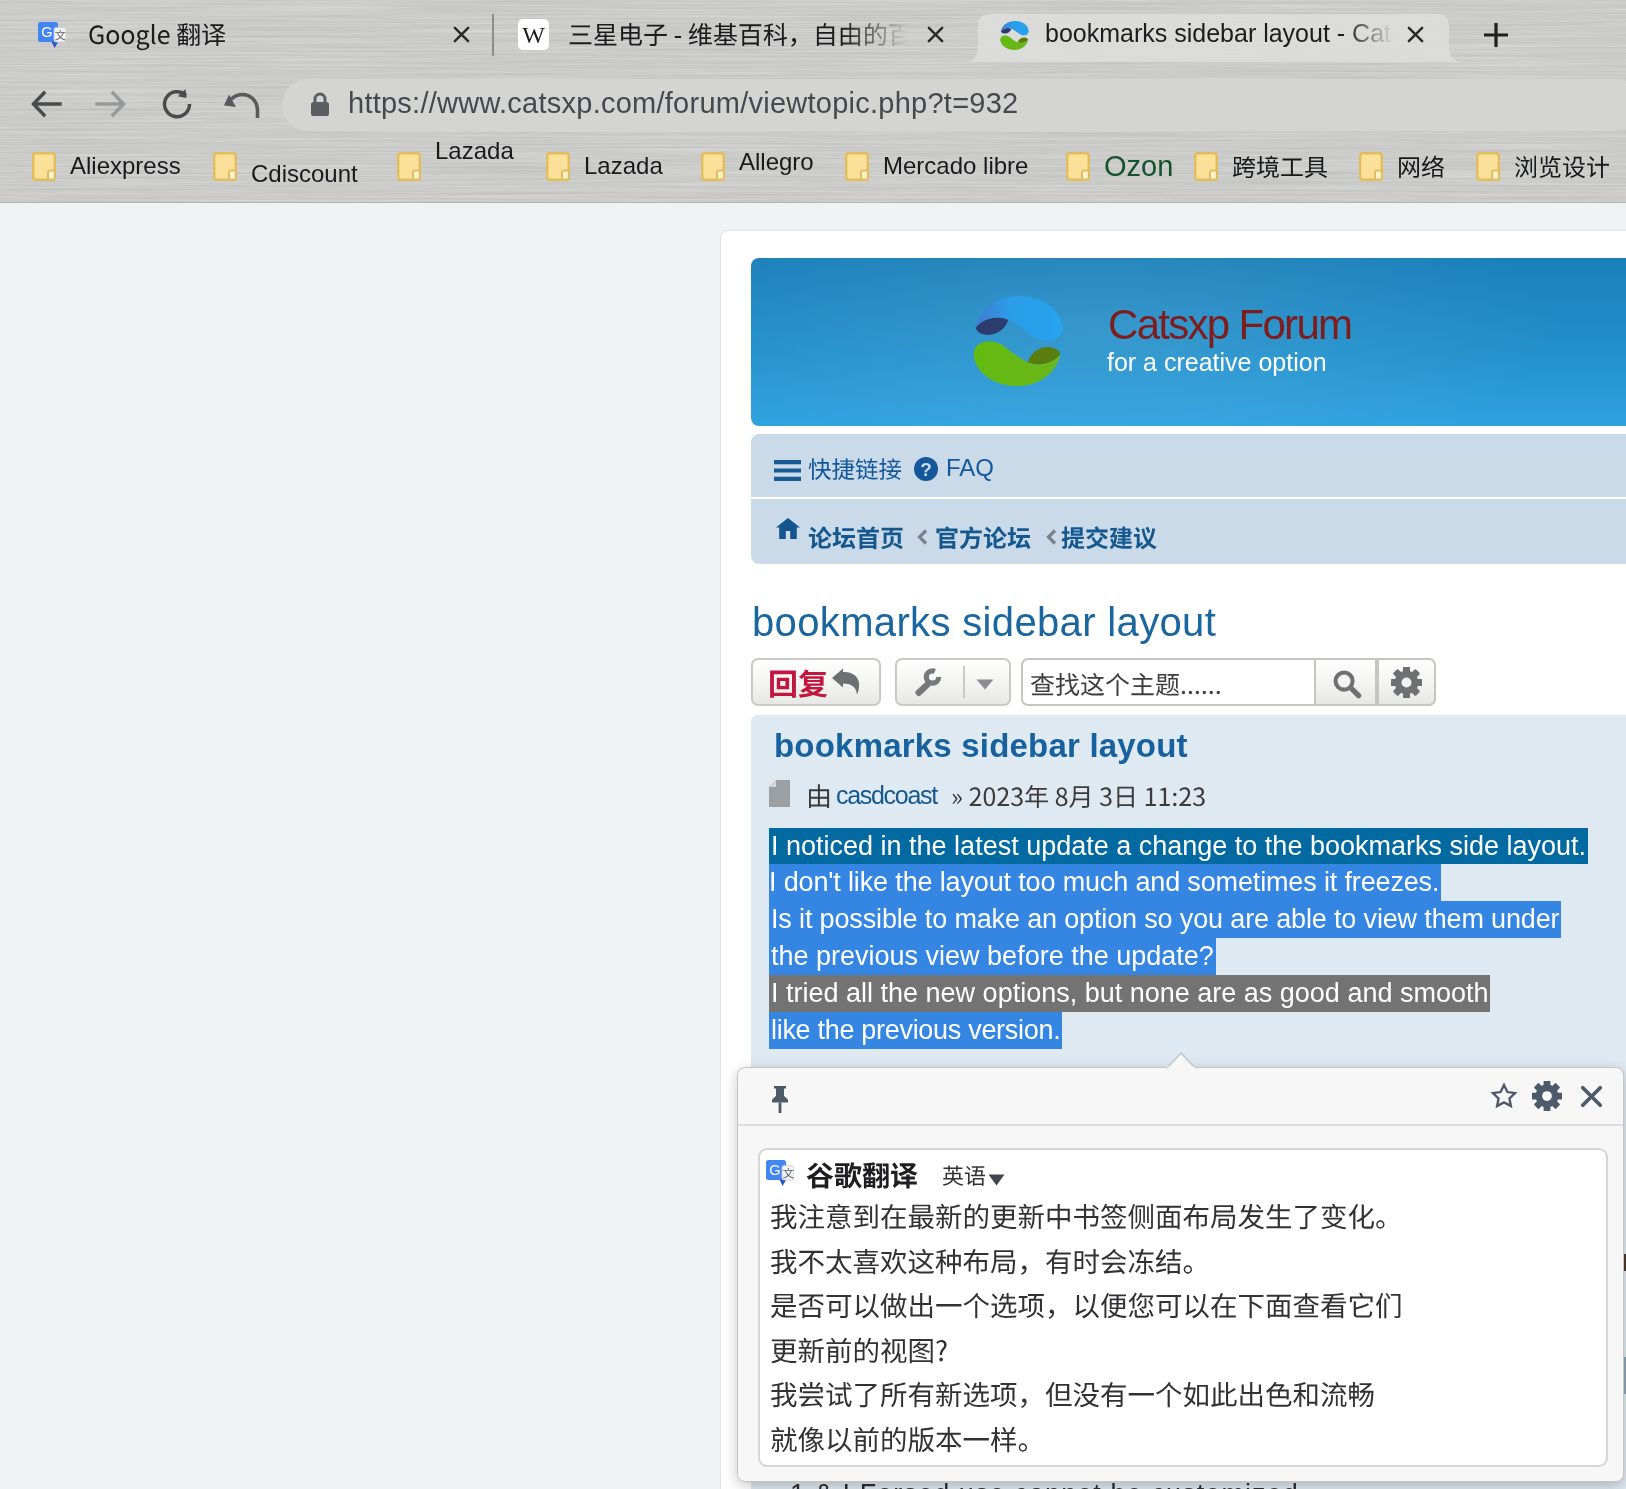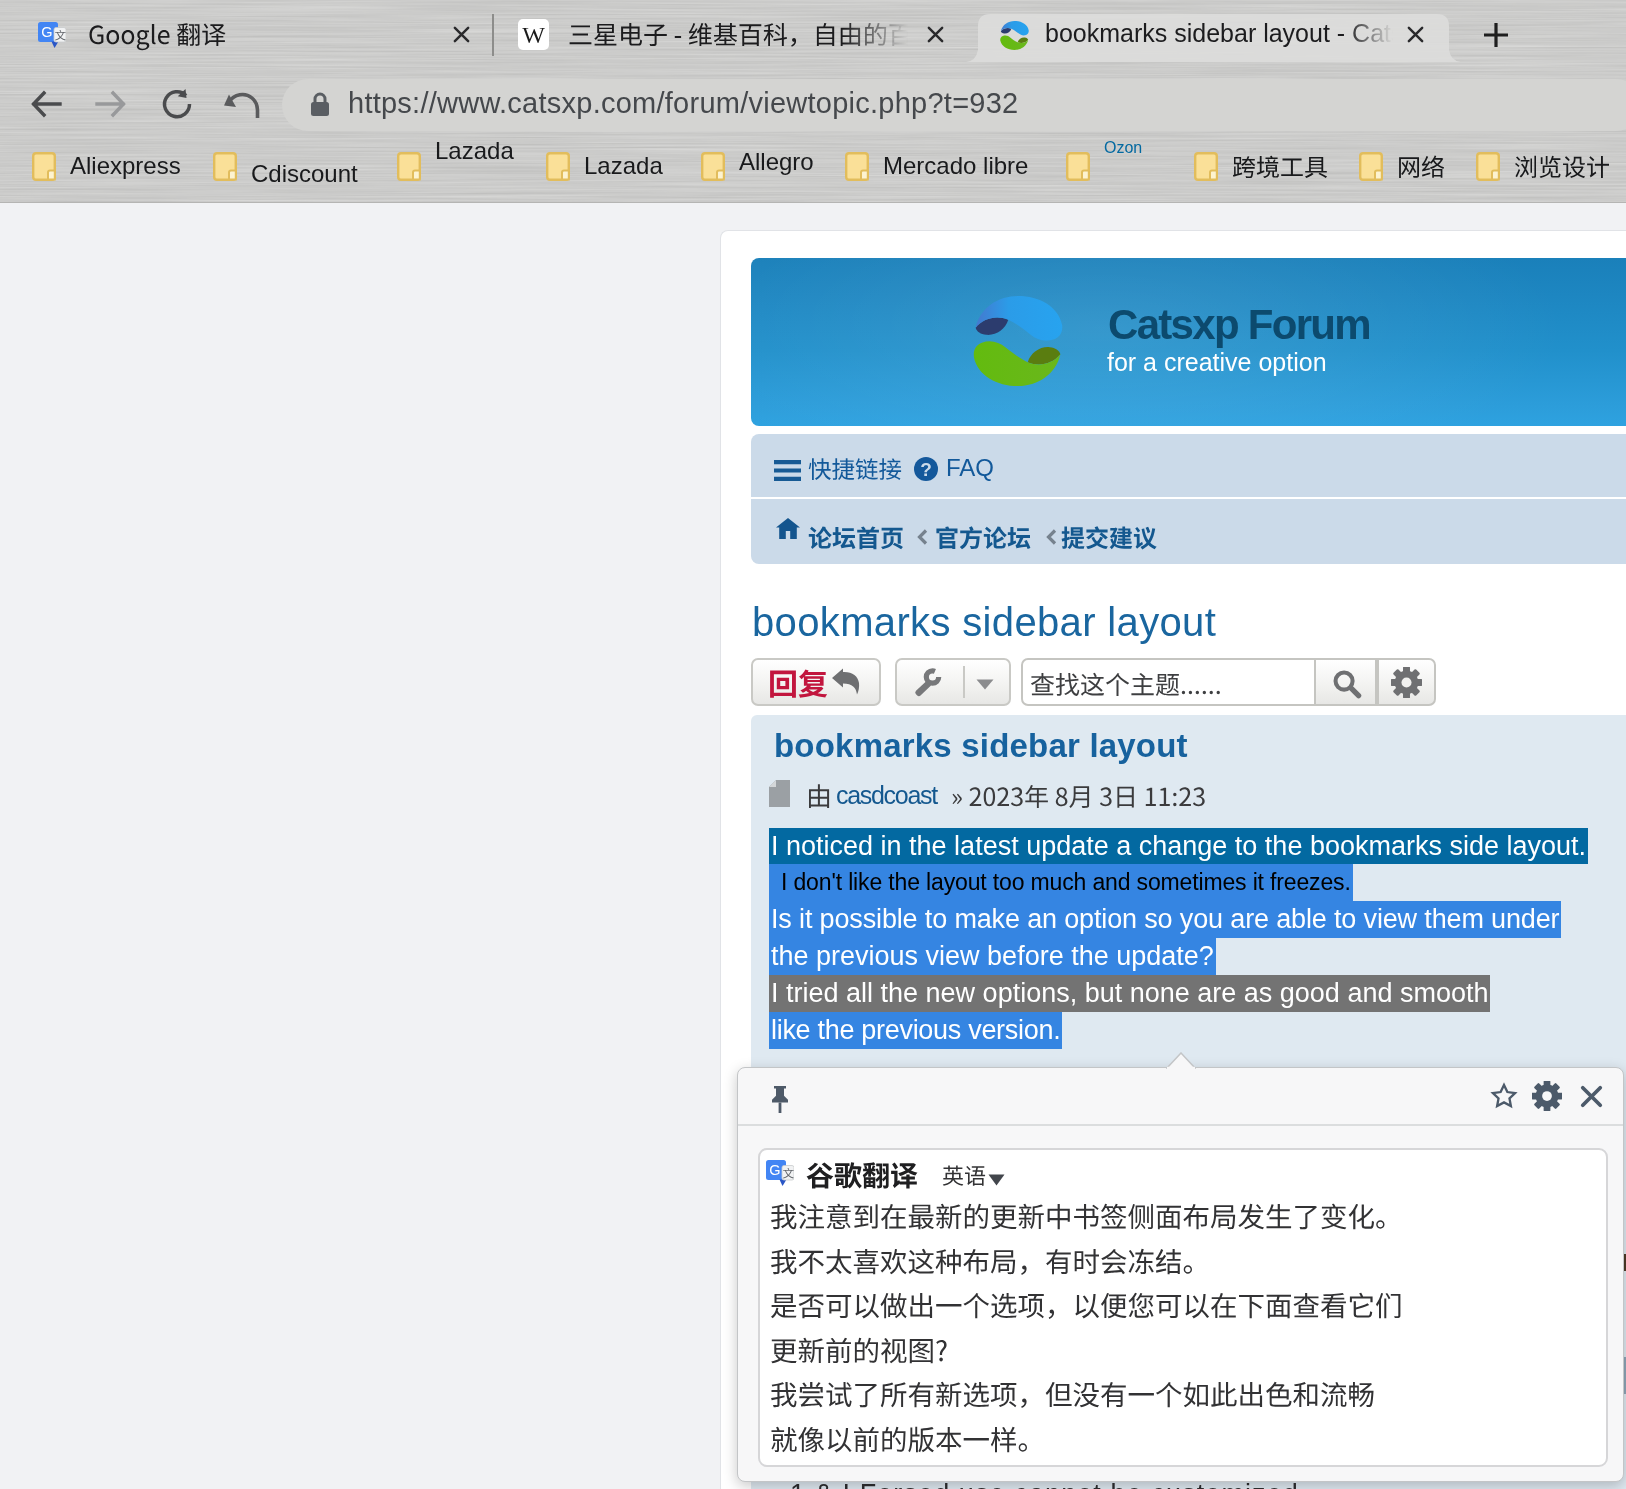--- a/index.html
+++ b/index.html
@@ -120,21 +120,21 @@
 <div class="abs" style="left:739px;top:150px;line-height:1;font-size:24px;color:#191a1c">Allegro</div>
 <svg class="abs" style="left:845px;top:152px" width="24" height="29" viewBox="0 0 24 29">
 <rect x="1.2" y="1.2" width="21.6" height="26.6" rx="2.8" fill="#fae098" stroke="#e2bd5c" stroke-width="2.4"></rect>
 <path d="M16 27.5 L16 20.5 Q16 18.5 18 18.5 L22.8 18.5 L22.8 27.5 Z" fill="#fdf3d0" stroke="#e2bd5c" stroke-width="2"></path>
 </svg>
 <div class="abs" style="left:883px;top:154.3px;line-height:1;font-size:24px;color:#191a1c">Mercado libre</div>
 <svg class="abs" style="left:1066px;top:152px" width="24" height="29" viewBox="0 0 24 29">
 <rect x="1.2" y="1.2" width="21.6" height="26.6" rx="2.8" fill="#fae098" stroke="#e2bd5c" stroke-width="2.4"></rect>
 <path d="M16 27.5 L16 20.5 Q16 18.5 18 18.5 L22.8 18.5 L22.8 27.5 Z" fill="#fdf3d0" stroke="#e2bd5c" stroke-width="2"></path>
 </svg>
-<div class="abs" style="left:1104px;top:140px;line-height:1;font-size:16px;color:#0369a1">Ozon</div>
+<div class="abs" style="left:1104px;top:152px;line-height:1;font-size:29px;color:#14532d">Ozon</div>
 <svg class="abs" style="left:1194px;top:152px" width="24" height="29" viewBox="0 0 24 29">
 <rect x="1.2" y="1.2" width="21.6" height="26.6" rx="2.8" fill="#fae098" stroke="#e2bd5c" stroke-width="2.4"></rect>
 <path d="M16 27.5 L16 20.5 Q16 18.5 18 18.5 L22.8 18.5 L22.8 27.5 Z" fill="#fdf3d0" stroke="#e2bd5c" stroke-width="2"></path>
 </svg>
 <svg style="position:absolute;left:1232px;top:148px;" width="98" height="37" viewBox="0 -28 98 37">
     <path fill="#191a1c" d="M3.5 -17.6H7.6V-13.3H3.5ZM17.1 -15.6C17.6 -14.4 18.4 -13.3 19.3 -12.3H13.1C14 -13.3 14.9 -14.4 15.6 -15.6ZM15.7 -19.8C15.4 -18.9 15 -18 14.6 -17.1H10.2V-15.6H13.6C12.4 -13.9 10.9 -12.6 9.1 -11.6C9.5 -11.2 9.9 -10.3 10.1 -10C11.1 -10.6 12 -11.3 12.9 -12.1V-10.8H19.3V-12.3C20.2 -11.3 21.2 -10.4 22.2 -9.8C22.4 -10.2 23 -10.8 23.4 -11.2C21.7 -12 19.9 -13.8 18.8 -15.6H22.8V-17.1H16.4C16.7 -17.9 17 -18.6 17.3 -19.4ZM0.9 -1 1.4 0.7C3.8 0 7.1 -0.9 10.2 -1.8L10 -3.4L6.9 -2.5V-6.8H9.4V-8.4H6.9V-11.8H9.1V-19.1H2V-11.8H5.3V-2.1L3.6 -1.7V-9.5H2.1V-1.3ZM10 -8.9V-7.3H12.9C12.5 -6 12 -4.4 11.6 -3.4H19.5C19.2 -1.1 19 -0 18.6 0.3C18.3 0.5 18 0.5 17.5 0.5C16.8 0.5 15.1 0.5 13.4 0.3C13.8 0.8 14 1.4 14.1 1.9C15.7 2 17.2 2 18 2C18.9 1.9 19.4 1.8 19.9 1.4C20.6 0.7 20.9 -0.7 21.2 -4.2C21.3 -4.4 21.3 -4.9 21.3 -4.9H13.8L14.5 -7.3H22.7V-8.9Z M35.6 -7.2H43.2V-5.6H35.6ZM35.6 -10H43.2V-8.4H35.6ZM38.1 -20C38.3 -19.5 38.5 -18.9 38.7 -18.4H33.5V-16.9H45.6V-18.4H40.6C40.4 -19 40.1 -19.7 39.8 -20.3ZM42 -16.6C41.7 -15.9 41.3 -14.8 40.9 -14H36.9L37.8 -14.3C37.7 -14.9 37.3 -15.9 36.9 -16.7L35.4 -16.3C35.8 -15.6 36.1 -14.7 36.2 -14H32.8V-12.5H46.2V-14H42.6C42.9 -14.7 43.3 -15.5 43.6 -16.2ZM34 -11.2V-4.3H36.5C36.1 -1.6 35.1 -0.2 31.2 0.6C31.5 0.9 32 1.6 32.1 2C36.5 1 37.8 -0.9 38.2 -4.3H40.3V-0.8C40.3 0.5 40.5 0.9 40.9 1.2C41.3 1.5 42 1.6 42.6 1.6C42.9 1.6 43.8 1.6 44.2 1.6C44.7 1.6 45.3 1.5 45.7 1.4C46.1 1.3 46.4 1 46.6 0.6C46.7 0.3 46.8 -0.7 46.9 -1.7C46.4 -1.9 45.7 -2.2 45.4 -2.5C45.4 -1.5 45.4 -0.8 45.3 -0.4C45.2 -0.1 45.1 0 44.9 0.1C44.7 0.2 44.4 0.2 44.1 0.2C43.7 0.2 43.2 0.2 42.9 0.2C42.6 0.2 42.4 0.1 42.2 0.1C42.1 -0 42 -0.2 42 -0.6V-4.3H45V-11.2ZM24.8 -3.1 25.4 -1.3C27.4 -2.1 30 -3.1 32.5 -4.1L32.1 -5.7L29.6 -4.8V-12.6H31.9V-14.3H29.6V-19.9H27.8V-14.3H25.2V-12.6H27.8V-4.1C26.7 -3.7 25.7 -3.4 24.8 -3.1Z M49.2 -1.7V0.1H70.8V-1.7H60.9V-15.6H69.6V-17.4H50.5V-15.6H58.9V-1.7Z M86.5 -2C89.2 -0.8 92 0.8 93.6 1.9L95.1 0.6C93.3 -0.5 90.4 -2.1 87.7 -3.3ZM79.9 -3.2C78.4 -1.9 75.4 -0.3 73 0.6C73.4 1 74 1.6 74.3 1.9C76.7 1 79.7 -0.6 81.6 -2.1ZM77.1 -19V-5H73.2V-3.4H94.8V-5H91.2V-19ZM78.8 -5V-7.2H89.4V-5ZM78.8 -14.1H89.4V-12H78.8ZM78.8 -15.5V-17.5H89.4V-15.5ZM78.8 -10.7H89.4V-8.6H78.8Z"></path>
   </svg>
 <svg class="abs" style="left:1359px;top:152px" width="24" height="29" viewBox="0 0 24 29">
 <rect x="1.2" y="1.2" width="21.6" height="26.6" rx="2.8" fill="#fae098" stroke="#e2bd5c" stroke-width="2.4"></rect>
 <path d="M16 27.5 L16 20.5 Q16 18.5 18 18.5 L22.8 18.5 L22.8 27.5 Z" fill="#fdf3d0" stroke="#e2bd5c" stroke-width="2"></path>
@@ -163,21 +163,21 @@
 <linearGradient id="cxgb" x1="0" y1="0" x2="1" y2="0">
         <stop offset="0" stop-color="#63bb0f"></stop>
         <stop offset="1" stop-color="#6ab71c"></stop>
       </linearGradient>
 </defs>
 <path d="M2 36 C11 25 26 21.5 39 27 C35.5 38 25 45 14 44 C7.5 43.4 3.5 40.6 2 36 Z" fill="#2c3c6e"></path>
 <path d="M2 36 C7 13 28 0 50 0 C74 0 96 12 100 33 C101 41 97 47 91 49 C81 52.5 72 50 64 43.5 C55 36.5 47 30.5 39 27 C26 21.5 11 25 2 36 Z" fill="url(#cxbb)"></path>
 <path d="M98 66 C89 77 74 80.5 61 75 C64.5 64 75 57 86 58 C92.5 58.6 96.5 61.4 98 66 Z" fill="#5a7d10"></path>
 <path d="M98 66 C93 89 72 102 50 102 C26 102 4 90 0 69 C-1 61 3 55 9 53 C19 49.5 28 52 36 58.5 C45 65.5 53 71.5 61 75 C74 80.5 89 77 98 66 Z" fill="url(#cxgb)"></path>
 </svg>
-<div class="abs" style="left:1108px;top:304px;line-height:1;font-size:42px;font-weight:bold;color:#0c4a6e;letter-spacing:-1.7px">Catsxp Forum</div>
+<div class="abs" style="left:1108px;top:304px;line-height:1;font-size:42px;font-weight:normal;color:#7f1d1d;letter-spacing:-1.7px">Catsxp Forum</div>
 <div class="abs" style="left:1107px;top:350.4px;line-height:1;font-size:25px;color:#fff">for a creative option</div>
 <div class="abs" style="left:751px;top:434px;width:875px;height:130px;border-radius:8px 0 0 8px;background:#cbdae9"></div>
 <div class="abs" style="left:751px;top:497px;width:875px;height:2px;background:#fff"></div>
 <svg class="abs" style="left:774px;top:460px" width="27" height="21" viewBox="0 0 27 21">
     <path d="M0 2.2 H27 M0 10.5 H27 M0 18.8 H27" stroke="#175a94" stroke-width="4.2"></path>
   </svg>
 <svg style="position:absolute;left:808px;top:450px;" width="96" height="37" viewBox="0 -28 96 37">
     <path fill="#13599a" d="M4 -19.7V1.9H5.8V-19.7ZM1.9 -15.2C1.7 -13.3 1.3 -10.7 0.7 -9.2L2 -8.7C2.7 -10.4 3.1 -13.1 3.2 -15ZM5.8 -15.4C6.5 -14 7.3 -12.1 7.5 -11L8.9 -11.7C8.6 -12.8 7.8 -14.6 7 -16ZM18.9 -9H15.3C15.4 -10 15.4 -11 15.4 -11.9V-14.3H18.9ZM13.6 -19.7V-16H9V-14.3H13.6V-11.9C13.6 -11 13.6 -10 13.5 -9H7.8V-7.2H13.3C12.7 -4.3 11.1 -1.5 7 0.6C7.4 0.9 8 1.6 8.2 2C12.2 -0.2 14 -3.1 14.8 -6.1C16.1 -2.4 18.3 0.5 21.6 2C21.9 1.4 22.5 0.7 22.9 0.3C19.6 -0.9 17.3 -3.8 16.1 -7.2H22.7V-9H20.7V-16H15.4V-19.7Z M33.3 -6.3C32.8 -3.2 31.8 -0.6 30 1C30.4 1.2 31.1 1.7 31.3 2C32.4 1 33.2 -0.3 33.8 -1.8C35.5 0.9 37.9 1.7 41.6 1.7H45.7C45.8 1.2 46 0.5 46.2 0.1C45.4 0.1 42.2 0.1 41.6 0.1C40.9 0.1 40.1 0.1 39.5 0V-3.1H44.8V-4.6H39.5V-6.7H44.6V-10H46.2V-11.4H44.6V-14.6H39.5V-16.2H45.7V-17.6H39.5V-19.7H37.8V-17.6H32V-16.2H37.8V-14.6H33V-13.2H37.8V-11.4H31.6V-10H37.8V-8H33V-6.7H37.8V-0.4C36.3 -0.9 35.2 -1.9 34.4 -3.7C34.6 -4.4 34.8 -5.2 34.9 -6ZM42.9 -10V-8H39.5V-10ZM42.9 -11.4H39.5V-13.2H42.9ZM27.4 -19.7V-15H24.5V-13.3H27.4V-8.5L24.2 -7.5L24.6 -5.9L27.4 -6.8V-0.2C27.4 0.2 27.3 0.3 27 0.3C26.7 0.3 25.8 0.3 24.8 0.2C25 0.7 25.3 1.5 25.3 1.9C26.8 1.9 27.7 1.8 28.3 1.6C28.9 1.3 29.1 0.8 29.1 -0.2V-7.3L31.7 -8.2L31.4 -9.8L29.1 -9V-13.3H31.6V-15H29.1V-19.7Z M55.2 -18.3C56 -17 56.8 -15.3 57.1 -14.1L58.6 -14.7C58.3 -15.8 57.4 -17.5 56.7 -18.8ZM50.2 -19.7C49.7 -17.5 48.8 -15.3 47.6 -13.8C47.9 -13.5 48.4 -12.6 48.5 -12.3C49.2 -13.2 49.9 -14.3 50.4 -15.5H54.9V-17.1H51C51.3 -17.8 51.6 -18.5 51.7 -19.3ZM48.1 -7.8V-6.3H50.8V-1.9C50.8 -0.8 50 0 49.6 0.4C49.9 0.7 50.4 1.2 50.5 1.6C50.9 1.2 51.4 0.7 55 -1.7C54.8 -2 54.6 -2.7 54.5 -3.1L52.4 -1.7V-6.3H55V-7.8H52.4V-11.1H54.5V-12.7H48.9V-11.1H50.8V-7.8ZM59.2 -6.8V-5.3H63.8V-1.2H65.4V-5.3H69.3V-6.8H65.4V-10H68.8L68.8 -11.5H65.4V-14.3H63.8V-11.5H61.3C61.9 -12.6 62.5 -14 63 -15.4H69.4V-16.9H63.6C63.8 -17.8 64.1 -18.6 64.3 -19.5L62.7 -19.8C62.5 -18.8 62.2 -17.9 61.9 -16.9H59V-15.4H61.4C61 -14.1 60.6 -13.1 60.4 -12.7C60 -11.9 59.6 -11.3 59.3 -11.2C59.5 -10.7 59.7 -10 59.8 -9.6C60 -9.8 60.7 -10 61.6 -10H63.8V-6.8ZM58.5 -11.4H54.6V-9.8H56.8V-2.2C56 -1.8 55 -0.9 54.1 0L55.2 1.7C56.1 0.4 57.2 -0.9 57.8 -0.9C58.3 -0.9 58.9 -0.3 59.7 0.3C61 1.1 62.4 1.4 64.4 1.4C65.8 1.4 68.2 1.3 69.4 1.2C69.4 0.8 69.7 -0.1 69.8 -0.6C68.3 -0.4 65.9 -0.3 64.4 -0.3C62.6 -0.3 61.2 -0.5 60 -1.2C59.4 -1.7 58.9 -2 58.5 -2.3Z M81.2 -14.9C81.9 -14 82.6 -12.7 82.9 -11.8L84.3 -12.5C84 -13.3 83.3 -14.5 82.6 -15.5ZM74.3 -19.7V-15H71.5V-13.3H74.3V-8.2C73.1 -7.8 72 -7.5 71.2 -7.3L71.6 -5.5L74.3 -6.4V-0.2C74.3 0.1 74.1 0.2 73.9 0.2C73.6 0.2 72.8 0.2 71.8 0.2C72.1 0.6 72.3 1.4 72.3 1.8C73.7 1.8 74.6 1.8 75.1 1.5C75.7 1.2 75.9 0.7 75.9 -0.2V-6.9L78.2 -7.7L78 -9.3L75.9 -8.7V-13.3H78.3V-15H75.9V-19.7ZM83.8 -19.3C84.2 -18.7 84.6 -18 84.9 -17.3H79.5V-15.7H92.3V-17.3H86.8C86.4 -18 85.9 -18.9 85.5 -19.6ZM88.6 -15.5C88.1 -14.4 87.3 -12.8 86.6 -11.8H78.7V-10.2H92.9V-11.8H88.3C88.9 -12.7 89.6 -13.9 90.2 -15ZM88.5 -6.1C88 -4.7 87.3 -3.5 86.3 -2.5C85 -3.1 83.6 -3.5 82.3 -3.9C82.8 -4.6 83.3 -5.4 83.8 -6.1ZM79.9 -3.2C81.4 -2.7 83.1 -2.1 84.7 -1.5C83.1 -0.5 80.9 0 78 0.3C78.3 0.7 78.6 1.3 78.8 1.8C82.2 1.3 84.7 0.6 86.5 -0.7C88.5 0.2 90.2 1.1 91.3 1.9L92.5 0.6C91.3 -0.2 89.7 -1 87.9 -1.8C89 -3 89.8 -4.4 90.2 -6.1H93.1V-7.7H84.6C85 -8.4 85.4 -9.1 85.7 -9.8L84 -10.1C83.7 -9.4 83.3 -8.5 82.8 -7.7H78.4V-6.1H81.9C81.2 -5.1 80.5 -4 79.9 -3.2Z"></path>
   </svg>
 <div class="abs" style="left:914px;top:457px;width:24px;height:24px;border-radius:50%;background:#14589b"></div>
@@ -249,21 +249,21 @@
     <path d="M7 0 L7 7 L0 7 Z" fill="#d4d7d9"></path>
   </svg>
 <svg style="position:absolute;left:806px;top:775px;" width="28" height="41" viewBox="0 -31 28 41">
     <path fill="#3b3b3d" d="M4.9 -7.3H11.9V-1.5H4.9ZM21.1 -7.3V-1.5H13.9V-7.3ZM4.9 -9.2V-14.8H11.9V-9.2ZM21.1 -9.2H13.9V-14.8H21.1ZM11.9 -21.8V-16.8H3V2.1H4.9V0.5H21.1V2H23.1V-16.8H13.9V-21.8Z"></path>
   </svg>
 <div class="abs" style="left:836px;top:783.4px;line-height:1;font-size:25px;font-weight:normal;color:#14588f;letter-spacing:-1.3px">casdcoast</div>
 <svg style="position:absolute;left:951px;top:777px;" width="257" height="38" viewBox="0 -29 257 38">
     <path fill="#3b3b3d" d="M2.5 -1.9 6.3 -6.2V-7.9L2.5 -12.2L1.5 -11.4L4.8 -7L1.5 -2.6ZM6.9 -1.9 10.7 -6.2V-7.9L6.9 -12.2L5.9 -11.4L9.2 -7L5.9 -2.6Z M18.7 0H30.2V-2H25.1C24.2 -2 23.1 -1.9 22.1 -1.8C26.4 -5.9 29.3 -9.6 29.3 -13.3C29.3 -16.5 27.3 -18.7 24 -18.7C21.7 -18.7 20.1 -17.6 18.6 -16L19.9 -14.7C20.9 -15.9 22.2 -16.8 23.7 -16.8C26 -16.8 27.1 -15.3 27.1 -13.2C27.1 -10 24.4 -6.4 18.7 -1.4Z M38.4 0.3C41.9 0.3 44.1 -2.8 44.1 -9.2C44.1 -15.6 41.9 -18.7 38.4 -18.7C34.9 -18.7 32.7 -15.6 32.7 -9.2C32.7 -2.8 34.9 0.3 38.4 0.3ZM38.4 -1.5C36.3 -1.5 34.9 -3.9 34.9 -9.2C34.9 -14.6 36.3 -16.9 38.4 -16.9C40.5 -16.9 41.9 -14.6 41.9 -9.2C41.9 -3.9 40.5 -1.5 38.4 -1.5Z M46.4 0H58V-2H52.9C52 -2 50.8 -1.9 49.9 -1.8C54.2 -5.9 57.1 -9.6 57.1 -13.3C57.1 -16.5 55 -18.7 51.7 -18.7C49.4 -18.7 47.8 -17.6 46.3 -16L47.7 -14.7C48.7 -15.9 50 -16.8 51.5 -16.8C53.7 -16.8 54.8 -15.3 54.8 -13.2C54.8 -10 52.2 -6.4 46.4 -1.4Z M65.8 0.3C69.1 0.3 71.7 -1.6 71.7 -4.9C71.7 -7.4 70 -9 67.8 -9.6V-9.7C69.8 -10.4 71.1 -11.9 71.1 -14.1C71.1 -17 68.8 -18.7 65.7 -18.7C63.6 -18.7 62 -17.7 60.6 -16.5L61.8 -15C62.9 -16.1 64.2 -16.8 65.6 -16.8C67.5 -16.8 68.7 -15.7 68.7 -13.9C68.7 -11.9 67.5 -10.4 63.7 -10.4V-8.7C67.9 -8.7 69.4 -7.2 69.4 -5C69.4 -2.9 67.8 -1.6 65.6 -1.6C63.6 -1.6 62.2 -2.6 61.1 -3.7L59.9 -2.2C61.1 -0.9 62.9 0.3 65.8 0.3Z M74.3 -5.6V-3.8H85.9V2H87.8V-3.8H96.9V-5.6H87.8V-10.6H95.2V-12.3H87.8V-16.2H95.8V-18H80.8C81.2 -18.8 81.5 -19.7 81.9 -20.6L80 -21.1C78.8 -17.7 76.7 -14.5 74.3 -12.4C74.8 -12.1 75.6 -11.5 76 -11.2C77.3 -12.5 78.6 -14.2 79.8 -16.2H85.9V-12.3H78.4V-5.6ZM80.3 -5.6V-10.6H85.9V-5.6Z M110.7 0.3C114.1 0.3 116.4 -1.8 116.4 -4.4C116.4 -6.9 114.9 -8.3 113.3 -9.2V-9.3C114.4 -10.2 115.8 -11.9 115.8 -13.8C115.8 -16.6 113.8 -18.6 110.7 -18.6C107.9 -18.6 105.7 -16.7 105.7 -14C105.7 -12 106.8 -10.7 108.2 -9.7V-9.6C106.5 -8.7 104.8 -7 104.8 -4.5C104.8 -1.7 107.3 0.3 110.7 0.3ZM111.9 -10C109.8 -10.8 107.8 -11.8 107.8 -14C107.8 -15.7 109 -16.9 110.7 -16.9C112.6 -16.9 113.8 -15.5 113.8 -13.7C113.8 -12.3 113.1 -11.1 111.9 -10ZM110.7 -1.4C108.5 -1.4 106.8 -2.8 106.8 -4.8C106.8 -6.5 107.9 -8 109.4 -8.9C112 -7.9 114.2 -7 114.2 -4.5C114.2 -2.7 112.8 -1.4 110.7 -1.4Z M122.7 -19.7V-12C122.7 -8 122.3 -2.9 118.3 0.7C118.7 0.9 119.4 1.6 119.7 2C122.1 -0.1 123.4 -3 124 -5.8H136.1V-0.8C136.1 -0.2 135.9 -0.1 135.3 -0.1C134.8 -0 132.7 0 130.7 -0.1C131 0.5 131.3 1.3 131.4 1.9C134.1 1.9 135.8 1.9 136.8 1.5C137.7 1.2 138.1 0.6 138.1 -0.8V-19.7ZM124.6 -17.9H136.1V-13.7H124.6ZM124.6 -11.9H136.1V-7.6H124.3C124.5 -9.1 124.6 -10.6 124.6 -11.9Z M154.7 0.3C158 0.3 160.6 -1.6 160.6 -4.9C160.6 -7.4 158.9 -9 156.8 -9.6V-9.7C158.7 -10.4 160 -11.9 160 -14.1C160 -17 157.8 -18.7 154.7 -18.7C152.6 -18.7 150.9 -17.7 149.6 -16.5L150.8 -15C151.8 -16.1 153.1 -16.8 154.6 -16.8C156.5 -16.8 157.7 -15.7 157.7 -13.9C157.7 -11.9 156.4 -10.4 152.6 -10.4V-8.7C156.8 -8.7 158.3 -7.2 158.3 -5C158.3 -2.9 156.8 -1.6 154.6 -1.6C152.5 -1.6 151.1 -2.6 150.1 -3.7L148.9 -2.2C150.1 -0.9 151.9 0.3 154.7 0.3Z M168.3 -8.8H180.8V-1.8H168.3ZM168.3 -10.7V-17.4H180.8V-10.7ZM166.4 -19.3V1.7H168.3V0.1H180.8V1.6H182.8V-19.3Z M194.8 0H204.9V-1.9H201.2V-18.3H199.4C198.4 -17.8 197.3 -17.3 195.7 -17V-15.6H198.9V-1.9H194.8Z M208.7 0H218.8V-1.9H215.1V-18.3H213.3C212.3 -17.8 211.2 -17.3 209.5 -17V-15.6H212.8V-1.9H208.7Z M223.8 -9.8C224.8 -9.8 225.5 -10.5 225.5 -11.5C225.5 -12.5 224.8 -13.2 223.8 -13.2C222.9 -13.2 222.2 -12.5 222.2 -11.5C222.2 -10.5 222.9 -9.8 223.8 -9.8ZM223.8 0.3C224.8 0.3 225.5 -0.4 225.5 -1.4C225.5 -2.5 224.8 -3.2 223.8 -3.2C222.9 -3.2 222.2 -2.5 222.2 -1.4C222.2 -0.4 222.9 0.3 223.8 0.3Z M228.4 0H239.9V-2H234.9C233.9 -2 232.8 -1.9 231.9 -1.8C236.2 -5.9 239.1 -9.6 239.1 -13.3C239.1 -16.5 237 -18.7 233.7 -18.7C231.4 -18.7 229.8 -17.6 228.3 -16L229.6 -14.7C230.7 -15.9 231.9 -16.8 233.4 -16.8C235.7 -16.8 236.8 -15.3 236.8 -13.2C236.8 -10 234.2 -6.4 228.4 -1.4Z M247.8 0.3C251 0.3 253.7 -1.6 253.7 -4.9C253.7 -7.4 251.9 -9 249.8 -9.6V-9.7C251.8 -10.4 253 -11.9 253 -14.1C253 -17 250.8 -18.7 247.7 -18.7C245.6 -18.7 244 -17.7 242.6 -16.5L243.8 -15C244.9 -16.1 246.1 -16.8 247.6 -16.8C249.5 -16.8 250.7 -15.7 250.7 -13.9C250.7 -11.9 249.4 -10.4 245.6 -10.4V-8.7C249.9 -8.7 251.3 -7.2 251.3 -5C251.3 -2.9 249.8 -1.6 247.6 -1.6C245.5 -1.6 244.2 -2.6 243.1 -3.7L241.9 -2.2C243.1 -0.9 244.9 0.3 247.8 0.3Z"></path>
   </svg>
 <div class="abs" style="left:769px;top:827.5px;height:36.9px;background:#0369a1;color:#fff;font-size:27px;line-height:36.9px;padding:0 2px 0 2px;letter-spacing:0px;white-space:nowrap">I noticed in the latest update a change to the bookmarks side layout.</div>
-<div class="abs" style="left:769px;top:864.4px;height:36.9px;background:#3585e2;color:#000000;font-size:23px;line-height:36.9px;padding:0 2px 0 12px;letter-spacing:-0.15px;white-space:nowrap">I don't like the layout too much and sometimes it freezes.</div>
+<div class="abs" style="left:769px;top:864.4px;height:36.9px;background:#3585e2;color:#ffffff;font-size:27px;line-height:36.9px;padding:0 2px 0 0;letter-spacing:-0.15px;white-space:nowrap">I don't like the layout too much and sometimes it freezes.</div>
 <div class="abs" style="left:769px;top:901.3px;height:36.9px;background:#3585e2;color:#fff;font-size:27px;line-height:36.9px;padding:0 2px 0 2px;letter-spacing:-0.15px;white-space:nowrap">Is it possible to make an option so you are able to view them under</div>
 <div class="abs" style="left:769px;top:938.2px;height:36.9px;background:#3585e2;color:#fff;font-size:27px;line-height:36.9px;padding:0 2px 0 2px;letter-spacing:0px;white-space:nowrap">the previous view before the update?</div>
 <div class="abs" style="left:769px;top:975.1px;height:36.9px;background:#737373;color:#fff;font-size:27px;line-height:36.9px;padding:0 2px 0 2px;letter-spacing:0px;white-space:nowrap">I tried all the new options, but none are as good and smooth</div>
 <div class="abs" style="left:769px;top:1012.0px;height:36.9px;background:#3585e2;color:#fff;font-size:27px;line-height:36.9px;padding:0 2px 0 2px;letter-spacing:-0.3px;white-space:nowrap">like the previous version.</div>
 <div class="abs" style="left:790px;top:1480.5px;line-height:1;font-size:27px;letter-spacing:1.1px;color:#2e2e30;white-space:nowrap">1 &amp; I Forsed use cannot be customized</div>
 <div class="abs" style="left:1621px;top:1254px;width:5px;height:17px;background:#4d3a28"></div>
 <div class="abs" style="left:1622px;top:1357px;width:4px;height:37px;background:#8fa6b8"></div>
 <div class="abs" style="left:737px;top:1067px;width:887px;height:415px;background:#f7f7f8;border:1.5px solid #c3c5c7;border-radius:8px;box-shadow:0 4px 14px rgba(0,0,0,0.22)"></div>
 <svg class="abs" style="left:1166px;top:1052px" width="30" height="17" viewBox="0 0 30 17">
     <path d="M1 16 L15 1 L29 16 Z" fill="#f7f7f8" stroke="#c3c5c7" stroke-width="1.5"></path>

